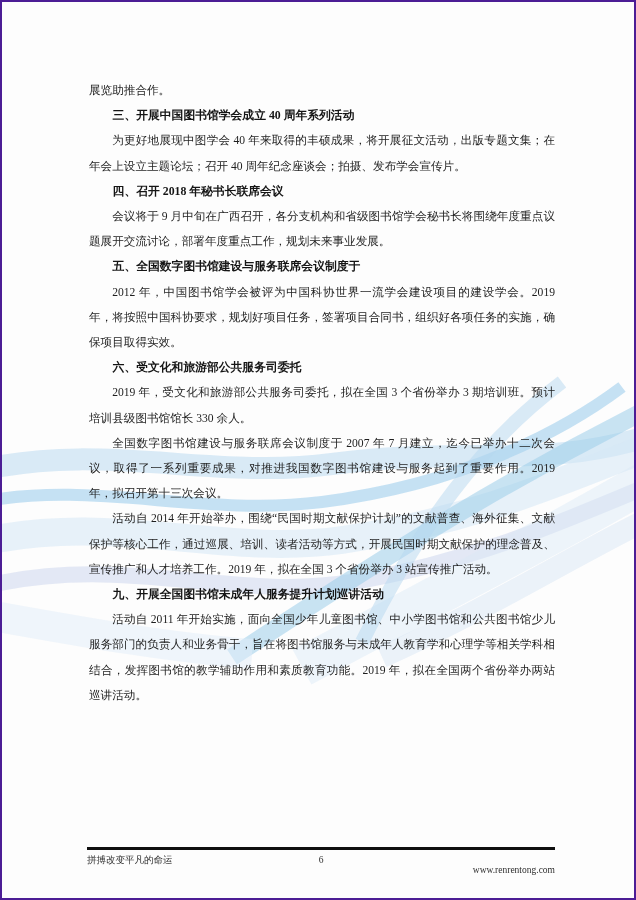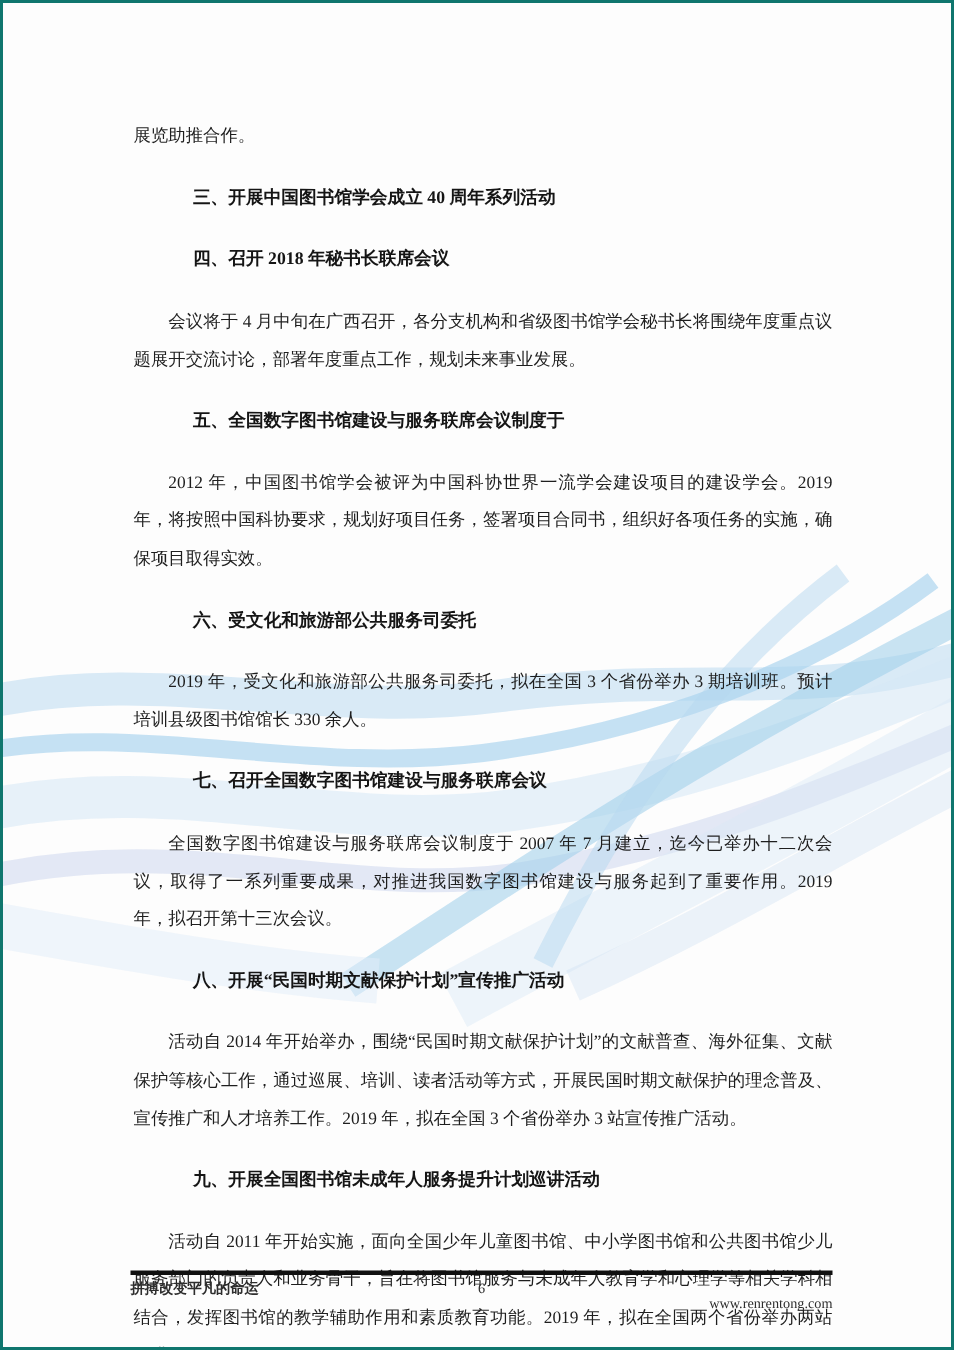--- a/index.html
+++ b/index.html
@@ -1,40 +1,40 @@
 <!DOCTYPE html>
 <html><head>
 <meta charset="utf-8">
 <style>
   html,body{margin:0;padding:0;background:#e8e8e8;}
   .page{
     position:relative;
     width:632px;height:896px;
-    border:2px solid #0f766e;
+    border:2px solid #4c1d95;
     background:#fdfdfd;
     overflow:hidden;
     font-family:"Liberation Serif","DejaVu Serif",serif;
   }
   .wm{position:absolute;left:0;top:0;width:636px;height:900px;pointer-events:none;}
   .content{
     position:absolute;left:87px;top:76px;width:466px;
     color:#1e1e1e;
     font-size:11.6px;
     line-height:25.2px;
     text-align:justify;
   }
   .content p{margin:0;text-indent:2em;}
   .content p.cont{text-indent:0;}
-  .content h3{margin:16px;font-size:11.8px;line-height:25.2px;font-weight:bold;text-indent:2em;color:#151515;}
+  .content h3{margin:0;font-size:11.8px;line-height:25.2px;font-weight:bold;text-indent:2em;color:#151515;}
   .footer-rule{position:absolute;left:85px;width:468px;top:845px;height:3px;background:#101010;}
   .footer{
     position:absolute;left:85px;width:468px;top:850px;height:16px;
     font-size:9.5px;color:#2e2e2e;line-height:16px;
   }
-  .footer .slogan{position:absolute;left:0;top:0;font-weight:bold;}
+  .footer .slogan{position:absolute;left:0;top:0;}
   .footer .pagenum{position:absolute;left:0;right:0;top:0;text-align:center;}
   .footer .url{position:absolute;right:0;top:10px;}
 </style>
 </head>
 <body>
 
 <div class="page">
 
   <svg class="wm" viewBox="0 0 636 900" aria-hidden="true">
     <path d="M-20,468 C100,440 210,478 330,462 C470,443 540,470 660,430" stroke="#c2ddf2" stroke-width="22" fill="none" opacity="0.6"></path>
@@ -46,44 +46,43 @@
     <path d="M560,380 C480,440 420,520 360,640" stroke="#b5d8f0" stroke-width="14" fill="none" opacity="0.5"></path>
     <path d="M640,520 C560,560 480,610 380,655" stroke="#cfe0f3" stroke-width="22" fill="none" opacity="0.4"></path>
     <path d="M-20,612 C70,628 160,645 250,652" stroke="#e2eef9" stroke-width="30" fill="none" opacity="0.5"></path>
   </svg>
 
   <div class="content">
     <p class="cont">展览助推合作。</p>
 
     <div>
       <h3>三、开展中国图书馆学会成立 40 周年系列活动</h3>
+      <p>为更好地展现中图学会 40 年来取得的丰硕成果，将开展征文活动，出版专题文集；在年会上设立主题论坛；召开 40 周年纪念座谈会；拍摄、发布学会宣传片。</p>
     </div>
 
     <div>
       <h3>四、召开 2018 年秘书长联席会议</h3>
-      <p>会议将于 4 月中旬在广西召开，各分支机构和省级图书馆学会秘书长将围绕年度重点议题展开交流讨论，部署年度重点工作，规划未来事业发展。</p>
+      <p>会议将于 9 月中旬在广西召开，各分支机构和省级图书馆学会秘书长将围绕年度重点议题展开交流讨论，部署年度重点工作，规划未来事业发展。</p>
     </div>
 
     <div>
       <h3>五、全国数字图书馆建设与服务联席会议制度于</h3>
       <p>2012 年，中国图书馆学会被评为中国科协世界一流学会建设项目的建设学会。2019 年，将按照中国科协要求，规划好项目任务，签署项目合同书，组织好各项任务的实施，确保项目取得实效。</p>
     </div>
 
     <div>
       <h3>六、受文化和旅游部公共服务司委托</h3>
       <p>2019 年，受文化和旅游部公共服务司委托，拟在全国 3 个省份举办 3 期培训班。预计培训县级图书馆馆长 330 余人。</p>
     </div>
 
     <div>
-      <h3>七、召开全国数字图书馆建设与服务联席会议</h3>
       <p>全国数字图书馆建设与服务联席会议制度于 2007 年 7 月建立，迄今已举办十二次会议，取得了一系列重要成果，对推进我国数字图书馆建设与服务起到了重要作用。2019 年，拟召开第十三次会议。</p>
     </div>
 
     <div>
-      <h3>八、开展“民国时期文献保护计划”宣传推广活动</h3>
       <p>活动自 2014 年开始举办，围绕“民国时期文献保护计划”的文献普查、海外征集、文献保护等核心工作，通过巡展、培训、读者活动等方式，开展民国时期文献保护的理念普及、宣传推广和人才培养工作。2019 年，拟在全国 3 个省份举办 3 站宣传推广活动。</p>
     </div>
 
     <div>
       <h3>九、开展全国图书馆未成年人服务提升计划巡讲活动</h3>
       <p>活动自 2011 年开始实施，面向全国少年儿童图书馆、中小学图书馆和公共图书馆少儿服务部门的负责人和业务骨干，旨在将图书馆服务与未成年人教育学和心理学等相关学科相结合，发挥图书馆的教学辅助作用和素质教育功能。2019 年，拟在全国两个省份举办两站巡讲活动。</p>
     </div>
   </div>
 
   <div class="footer-rule"></div>

